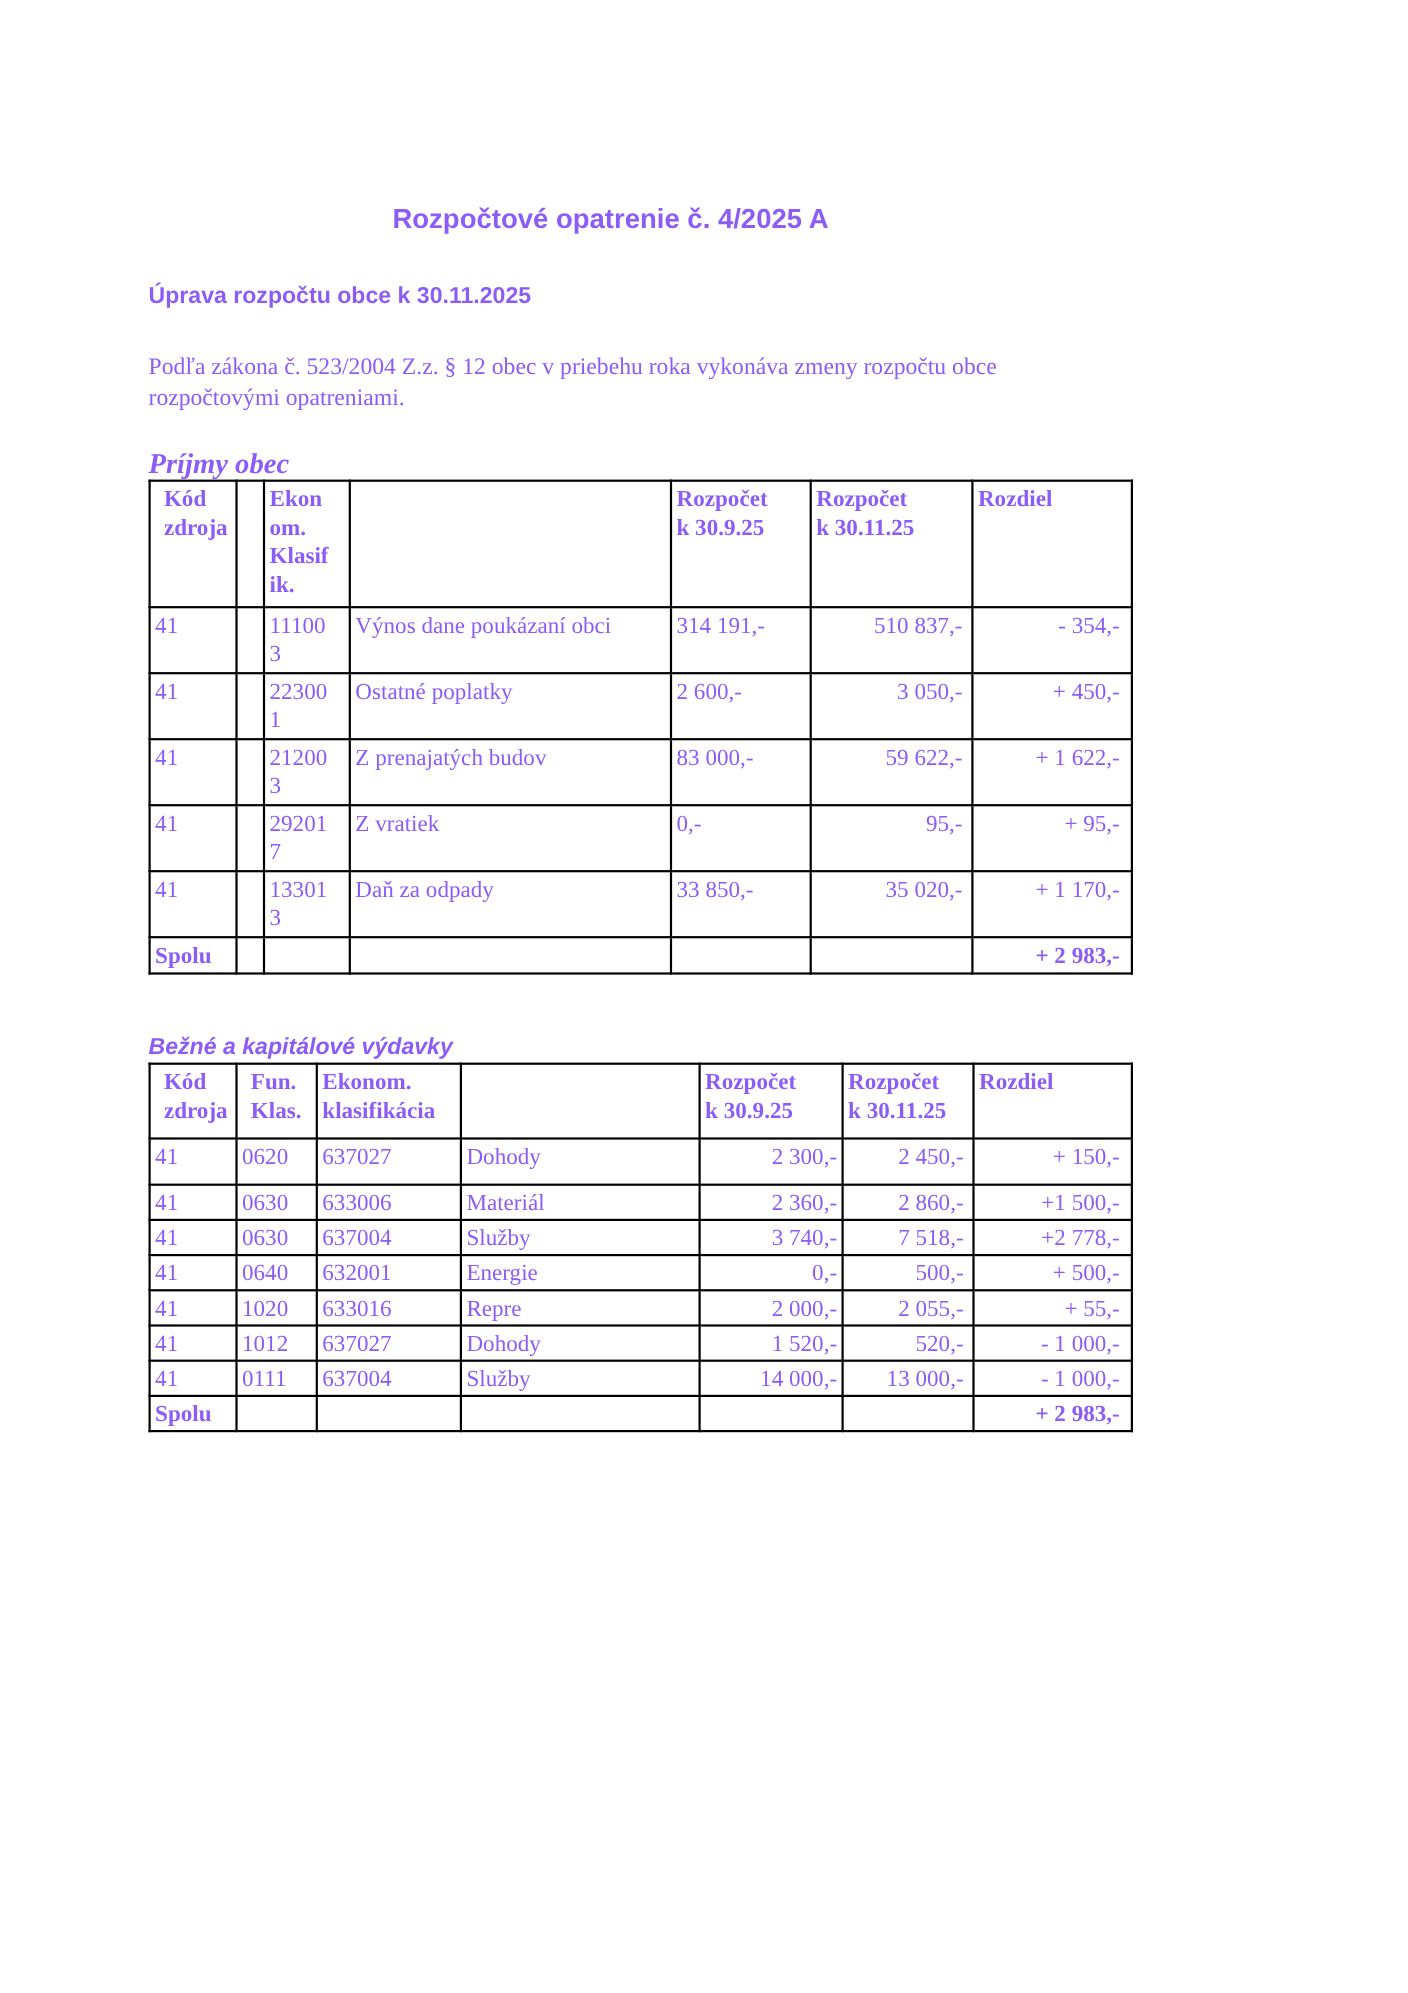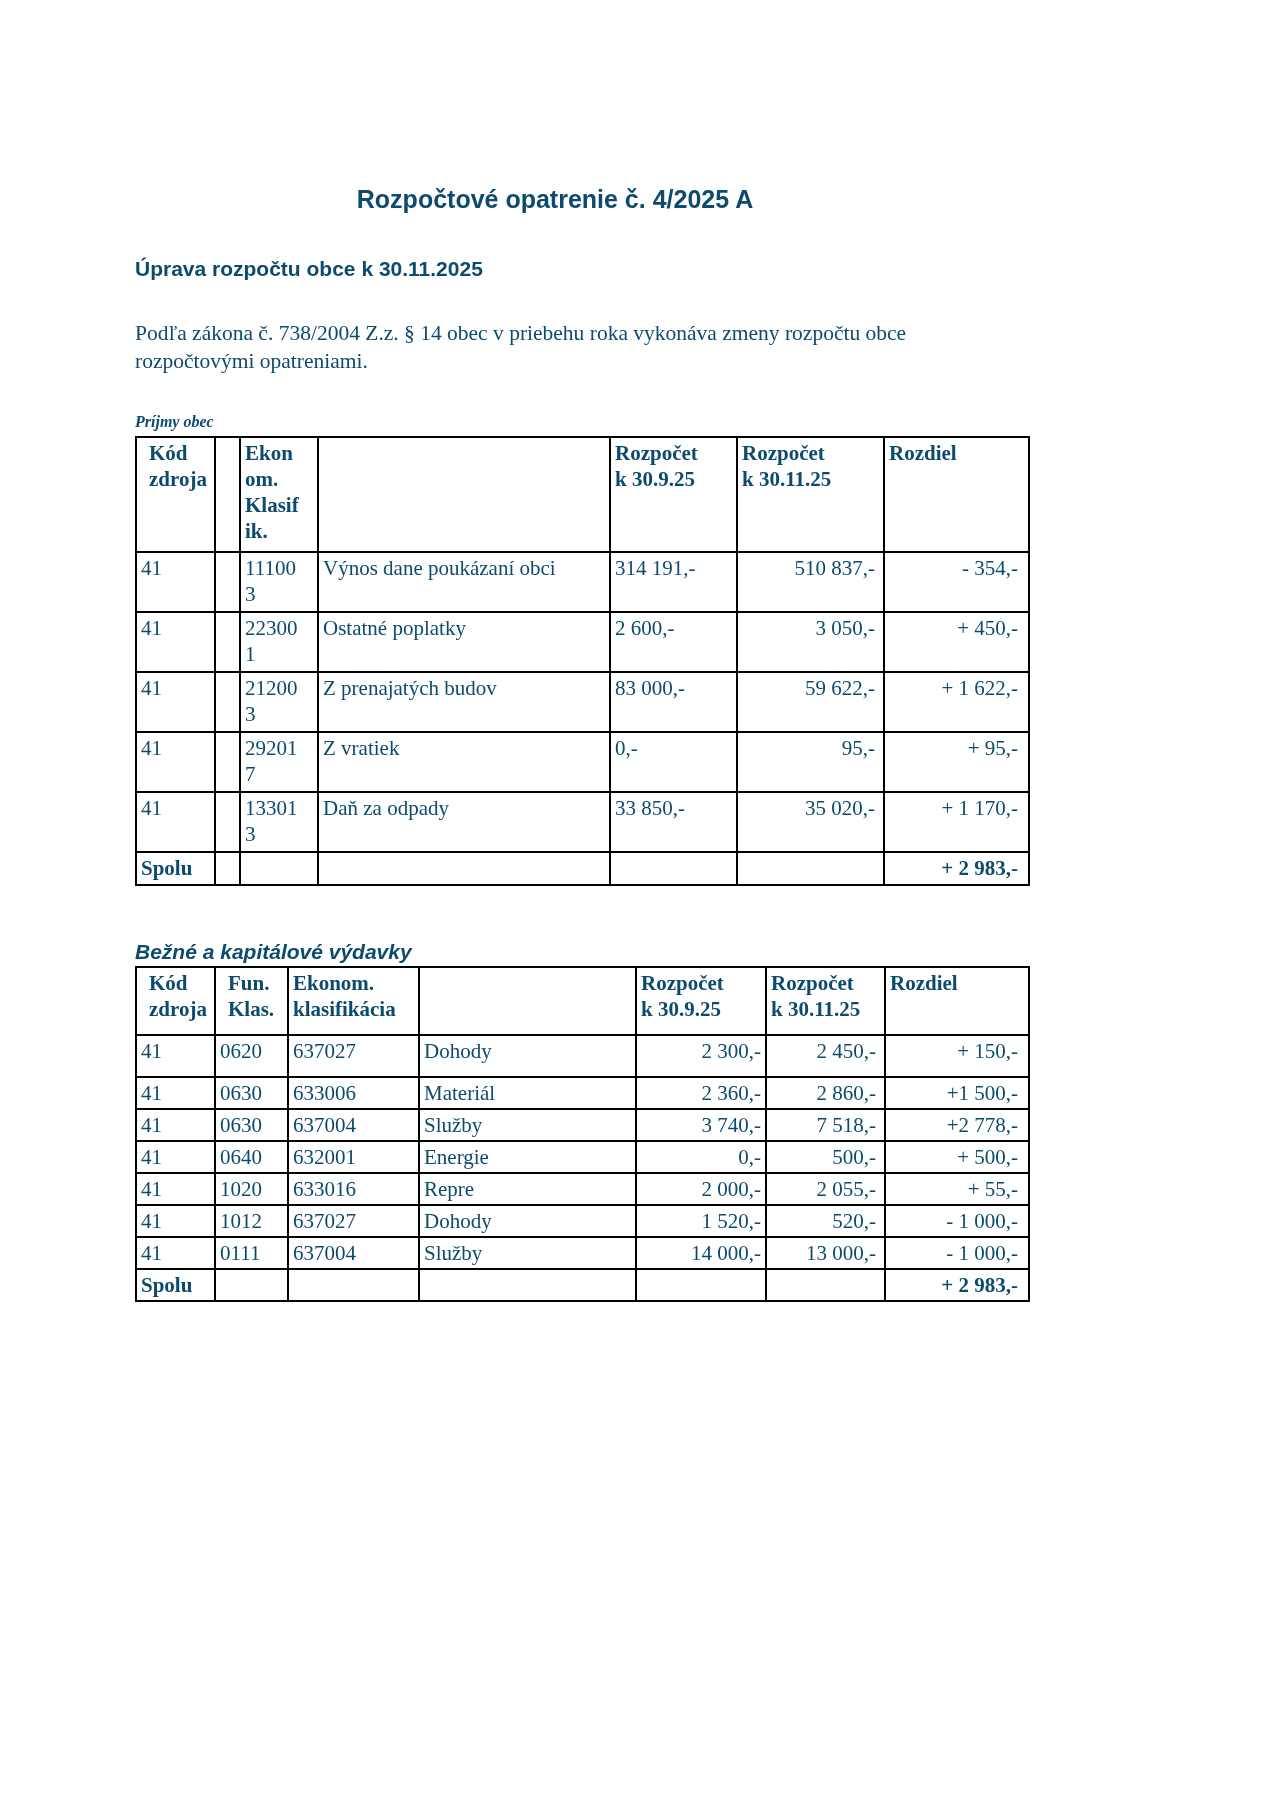--- a/index.html
+++ b/index.html
@@ -1,19 +1,19 @@
 <!DOCTYPE html>
 <html><head>
 <meta charset="utf-8">
 <style>
   html,body { margin:0; padding:0; background:#ffffff; }
   .page {
     position:relative;
     width:1280px; height:1812px;
-    background:#ffffff; color:#0c4a6e;
+    background:#ffffff; color:#8b5cf6;
     font-family:"Liberation Serif", serif;
     box-sizing:border-box;
     padding-top:185px;
     overflow:hidden;
   }
   .title-block {
     margin-left:135px; width:840px;
     text-align:center;
     font-family:"Liberation Sans", sans-serif;
     font-weight:bold;
@@ -30,21 +30,21 @@
     font-size:21.5px; line-height:28px;
     margin:38px 0 0 0;
     white-space:pre-wrap;
     width:860px;
   }
   .para-intro { margin-top:64px; }
   .tbl-caption-serif {
     margin:35px 0 2px 0;
     font-family:"Liberation Serif", serif;
     font-weight:bold; font-style:italic;
-    font-size:16px; line-height:24px;
+    font-size:26px; line-height:24px;
   }
   .tbl-caption-sans {
     margin:54px 0 2px 0;
     font-family:"Liberation Sans", sans-serif;
     font-weight:bold; font-style:italic;
     font-size:21px; line-height:24px;
   }
   table.budget {
     border-collapse:collapse;
     width:893px;
@@ -84,21 +84,21 @@
 <div class="page">
 
   <div class="title-block">
     <div class="doc-title">Rozpočtové opatrenie č. 4/2025 A</div>
   </div>
 
   <div class="content">
 
     <div class="sec-heading">Úprava rozpočtu obce k 30.11.2025</div>
 
-    <div class="para">Podľa zákona č. 738/2004 Z.z. § 14 obec v priebehu roka vykonáva zmeny rozpočtu obce
+    <div class="para">Podľa zákona č. 523/2004 Z.z. § 12 obec v priebehu roka vykonáva zmeny rozpočtu obce
 rozpočtovými opatreniami.</div>
 
 
     <div class="tbl-caption-serif">Príjmy obec</div>
 
     <table class="budget t1">
       <colgroup>
         <col style="width:79px">
           <col style="width:25px">
           <col style="width:78px">

